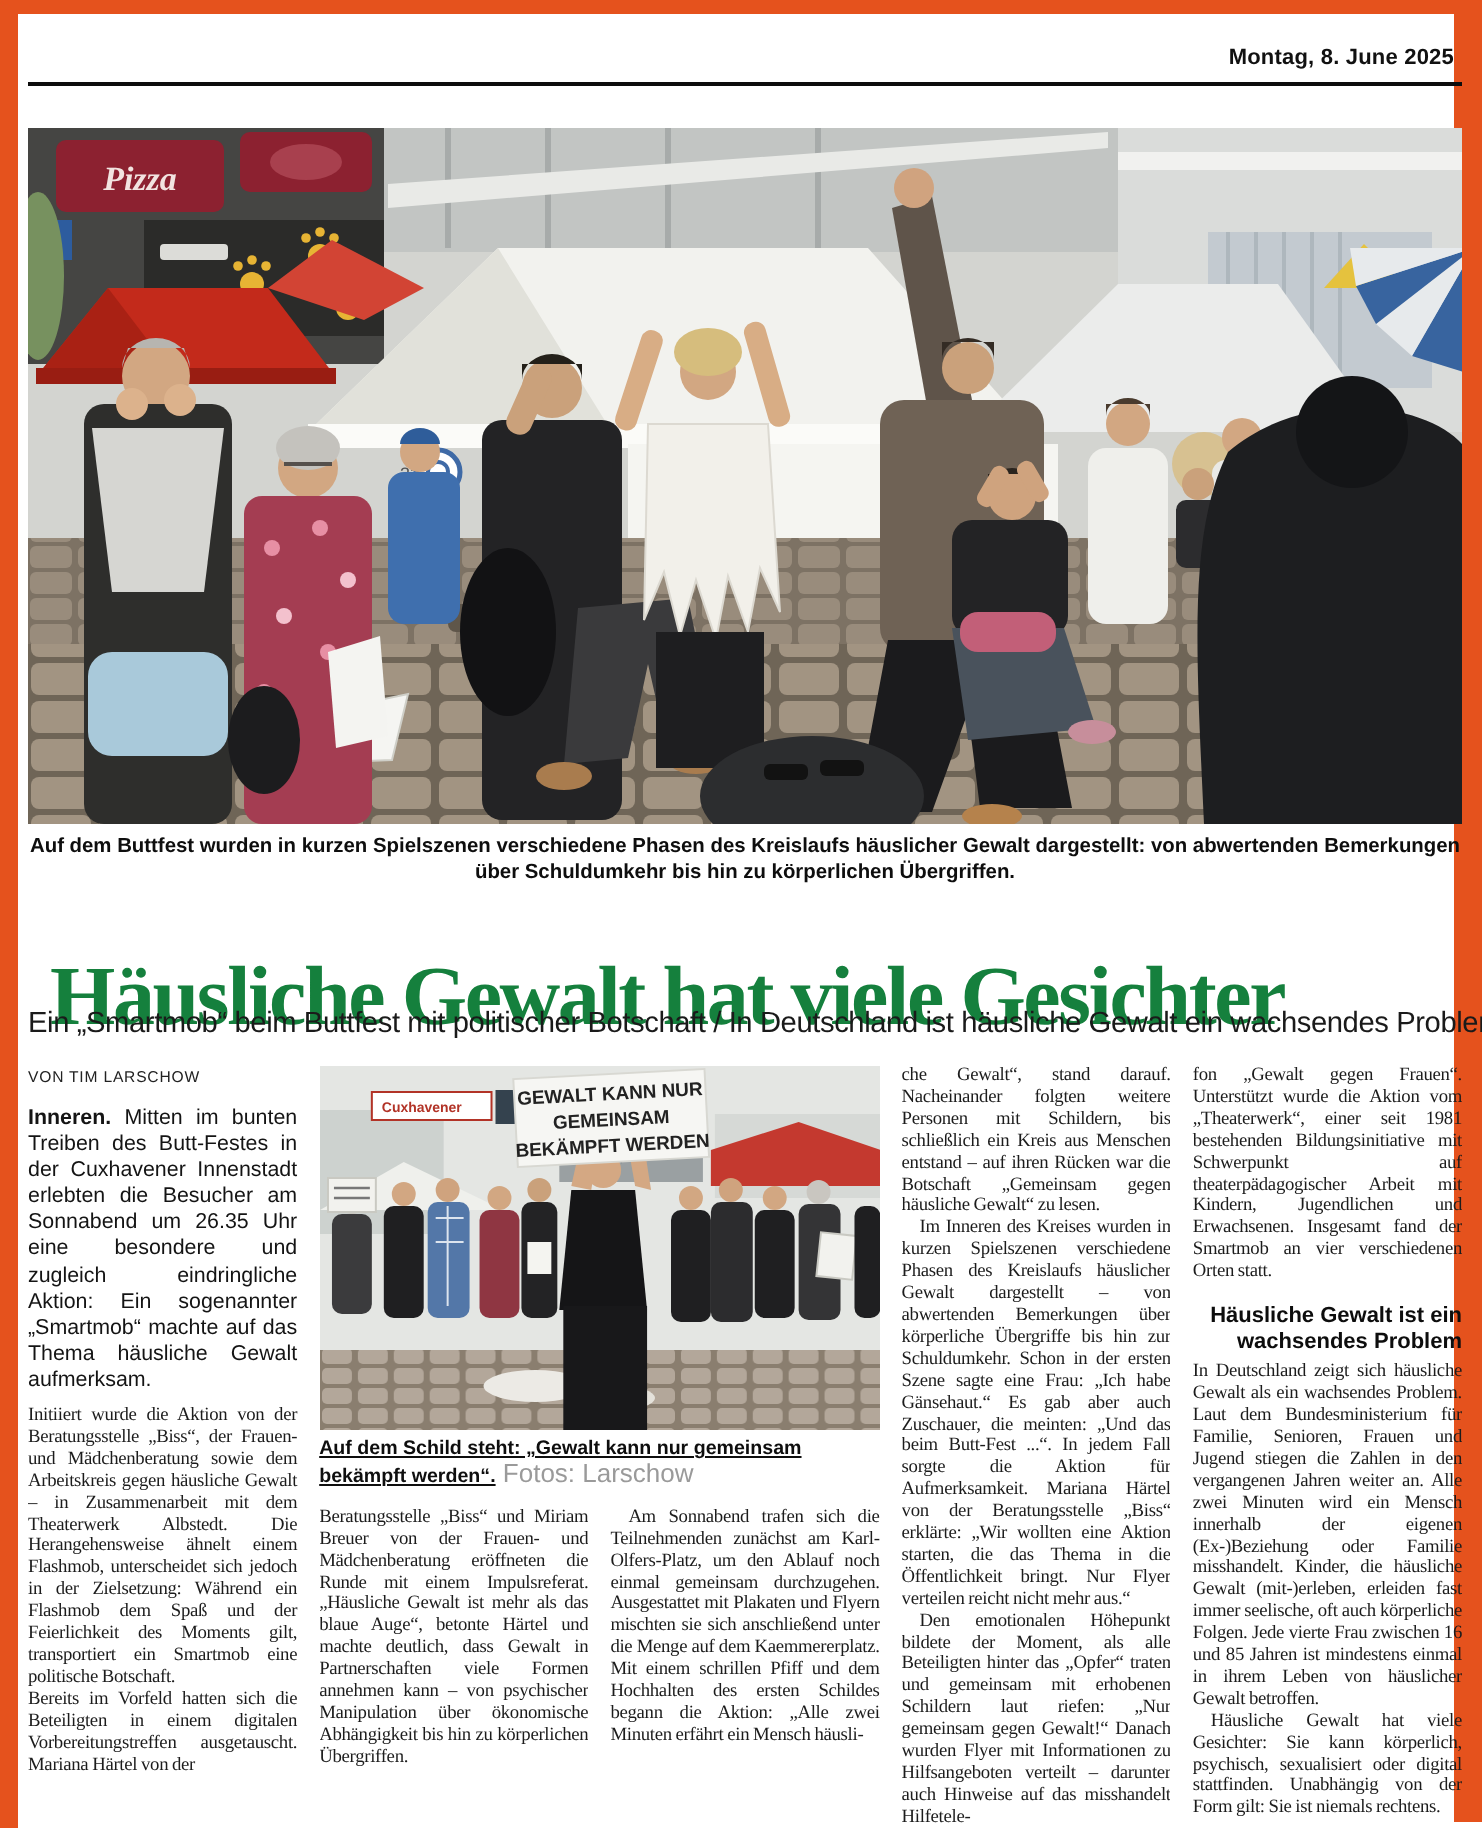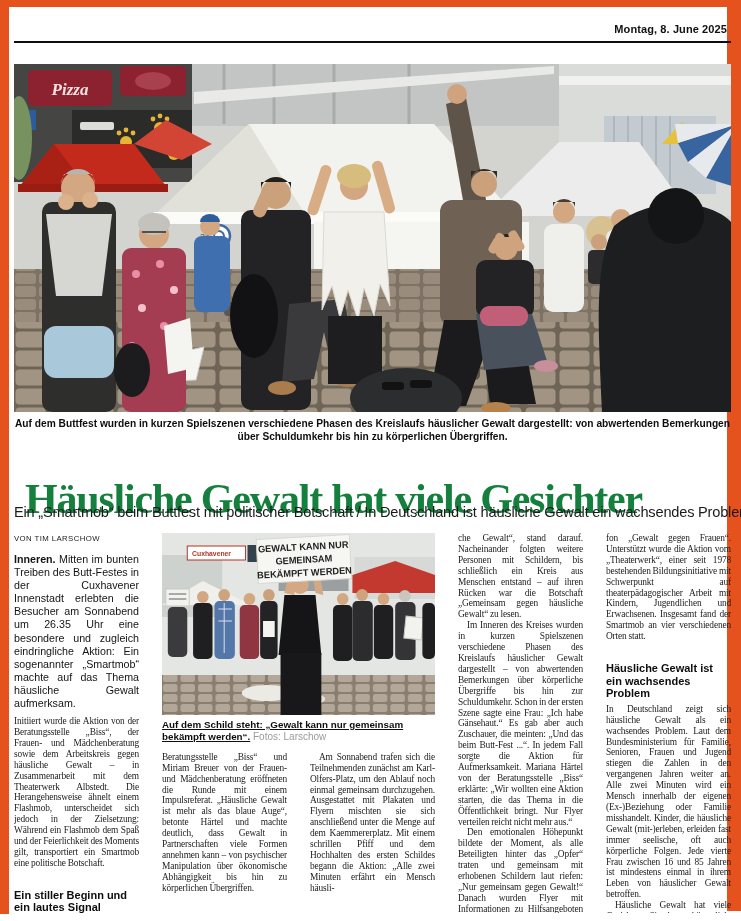--- a/index.html
+++ b/index.html
@@ -28,43 +28,43 @@
 
   .headline{position:absolute;top:448px;left:25px;width:719px;
     font-family:"Liberation Serif",serif;font-weight:700;font-size:42px;
     letter-spacing:-1.2px;line-height:46px;white-space:nowrap;color:#15803d;}
 
   .subheadline{position:absolute;top:504px;left:14px;width:717px;
     font-size:14.6px;letter-spacing:-.2px;color:#1a1a1a;white-space:nowrap;}
 
   .article{position:absolute;top:533px;left:14px;width:717px;height:380px;
     display:grid;grid-template-columns:repeat(5,1fr);grid-template-rows:auto 1fr;
-    column-gap:23px;overflow:hidden;}
+    column-gap:11px;overflow:hidden;}
   .col{overflow:hidden;}
   .col1{grid-column:1;grid-row:1/3;}
   .photoblock{grid-column:2/4;grid-row:1;margin-bottom:8px;}
   .col2t{grid-column:2;grid-row:2;}
   .col3t{grid-column:3;grid-row:2;}
   .col4{grid-column:4;grid-row:1/3;}
   .col5{grid-column:5;grid-row:1/3;}
 
   .byline{font-size:7.8px;letter-spacing:.4px;color:#222;margin:1px 0 10px;}
   p{margin:0;}
   .lead{font-size:10.7px;line-height:13.1px;text-align:justify;hyphens:auto;margin-bottom:6px;color:#141414;}
   .lead-b{font-weight:700;}
   .serif{font-family:"Liberation Serif",serif;font-size:9.4px;line-height:10.9px;
     text-align:justify;letter-spacing:-.15px;word-spacing:-.3px;hyphens:auto;color:#1c1c1c;}
   .ind{text-indent:9px;}
-  .subhead{font-size:11px;line-height:12.6px;font-weight:700;margin:20px 0 4px;color:#0d0d0d;}
+  .subhead{font-size:11px;line-height:12.6px;font-weight:700;margin:10px 0 4px;color:#0d0d0d;text-align:right;}
 
   .inphoto{width:100%;height:182px;overflow:hidden;background:#e4e6e3;}
   .inphoto svg{display:block;width:100%;height:182px;}
   .incap{margin-top:4px;font-size:9.8px;line-height:12.4px;}
   .incap-b{font-weight:700;color:#0e0e0e;text-decoration:underline;}
-  .incap-credit{font-weight:400;font-size:10px;color:#9a9a9a;}
+  .incap-credit{font-weight:400;font-size:13px;color:#9a9a9a;}
 </style>
 </head>
 <body>
 
 <div class="frame-top"></div>
 <div class="frame-left"></div>
 <div class="frame-right"></div>
 
 <div class="dateline">Montag, 8. June 2025</div>
 <div class="toprule"></div>
@@ -264,21 +264,20 @@
 
 <h1 class="headline">Häusliche Gewalt hat viele Gesichter</h1>
 <div class="subheadline">Ein „Smartmob“ beim Buttfest mit politischer Botschaft / In Deutschland ist häusliche Gewalt ein wachsendes Problem</div>
 
 <div class="article">
 
   <div class="col col1">
     <div class="byline">VON TIM LARSCHOW</div>
     <p class="lead"><span class="lead-b">Inneren.</span><span> Mitten im bunten Treiben des Butt-Festes in der Cuxhavener Innenstadt erlebten die Besucher am Sonnabend um 26.35 Uhr eine besondere und zugleich eindringliche Aktion: Ein sogenannter „Smartmob“ machte auf das Thema häusliche Gewalt aufmerksam.</span></p>
     <p class="serif">Initiiert wurde die Aktion von der Beratungsstelle „Biss“, der Frauen- und Mädchenberatung sowie dem Arbeitskreis gegen häusliche Gewalt – in Zusammenarbeit mit dem Theaterwerk Albstedt. Die Herangehensweise ähnelt einem Flashmob, unterscheidet sich jedoch in der Zielsetzung: Während ein Flashmob dem Spaß und der Feierlichkeit des Moments gilt, transportiert ein Smartmob eine politische Botschaft.</p>
-    <div class="subhead">Ein stiller Beginn und ein lautes Signal</div>
     <p class="serif">Bereits im Vorfeld hatten sich die Beteiligten in einem digitalen Vorbereitungstreffen ausgetauscht. Mariana Härtel von der</p>
   </div>
 
   <div class="photoblock">
     <div class="inphoto">
       <svg viewBox="0 0 281 182" preserveAspectRatio="none">
         <defs>
           <pattern id="cob2" width="18" height="10" patternUnits="userSpaceOnUse">
             <rect width="18" height="10" fill="#8a7e6f"></rect>
             <rect x="1" y="1" width="15" height="8" rx="2.5" fill="#b3a79a"></rect>
@@ -358,19 +357,19 @@
     <p class="serif">Beratungsstelle „Biss“ und Miriam Breuer von der Frauen- und Mädchenberatung eröffneten die Runde mit einem Impulsreferat. „Häusliche Gewalt ist mehr als das blaue Auge“, betonte Härtel und machte deutlich, dass Gewalt in Partnerschaften viele Formen annehmen kann – von psychischer Manipulation über ökonomische Abhängigkeit bis hin zu körperlichen Übergriffen.</p>
   </div>
 
   <div class="col col4">
     <p class="serif">che Gewalt“, stand darauf. Nacheinander folgten weitere Personen mit Schildern, bis schließlich ein Kreis aus Menschen entstand – auf ihren Rücken war die Botschaft „Gemeinsam gegen häusliche Gewalt“ zu lesen.</p>
     <p class="serif ind">Im Inneren des Kreises wurden in kurzen Spielszenen verschiedene Phasen des Kreislaufs häuslicher Gewalt dargestellt – von abwertenden Bemerkungen über körperliche Übergriffe bis hin zur Schuldumkehr. Schon in der ersten Szene sagte eine Frau: „Ich habe Gänsehaut.“ Es gab aber auch Zuschauer, die meinten: „Und das beim Butt-Fest ...“. In jedem Fall sorgte die Aktion für Aufmerksamkeit. Mariana Härtel von der Beratungsstelle „Biss“ erklärte: „Wir wollten eine Aktion starten, die das Thema in die Öffentlichkeit bringt. Nur Flyer verteilen reicht nicht mehr aus.“</p>
     <p class="serif ind">Den emotionalen Höhepunkt bildete der Moment, als alle Beteiligten hinter das „Opfer“ traten und gemeinsam mit erhobenen Schildern laut riefen: „Nur gemeinsam gegen Gewalt!“ Danach wurden Flyer mit Informationen zu Hilfsangeboten verteilt – darunter auch Hinweise auf das misshandelt Hilfetele-</p>
   </div>
 
   <div class="col col5">
-    <p class="serif">fon „Gewalt gegen Frauen“. Unterstützt wurde die Aktion vom „Theaterwerk“, einer seit 1978 bestehenden Bildungsinitiative mit Schwerpunkt auf theaterpädagogischer Arbeit mit Kindern, Jugendlichen und Erwachsenen. Insgesamt fand der Smartmob an vier verschiedenen Orten statt.</p>
+    <p class="serif">fon „Gewalt gegen Frauen“. Unterstützt wurde die Aktion vom „Theaterwerk“, einer seit 1981 bestehenden Bildungsinitiative mit Schwerpunkt auf theaterpädagogischer Arbeit mit Kindern, Jugendlichen und Erwachsenen. Insgesamt fand der Smartmob an vier verschiedenen Orten statt.</p>
     <div class="subhead">Häusliche Gewalt ist ein wachsendes Problem</div>
     <p class="serif">In Deutschland zeigt sich häusliche Gewalt als ein wachsendes Problem. Laut dem Bundesministerium für Familie, Senioren, Frauen und Jugend stiegen die Zahlen in den vergangenen Jahren weiter an. Alle zwei Minuten wird ein Mensch innerhalb der eigenen (Ex-)Beziehung oder Familie misshandelt. Kinder, die häusliche Gewalt (mit-)erleben, erleiden fast immer seelische, oft auch körperliche Folgen. Jede vierte Frau zwischen 16 und 85 Jahren ist mindestens einmal in ihrem Leben von häuslicher Gewalt betroffen.</p>
     <p class="serif ind">Häusliche Gewalt hat viele Gesichter: Sie kann körperlich, psychisch, sexualisiert oder digital stattfinden. Unabhängig von der Form gilt: Sie ist niemals rechtens.</p>
   </div>
 
 </div>
 
 </body></html>

